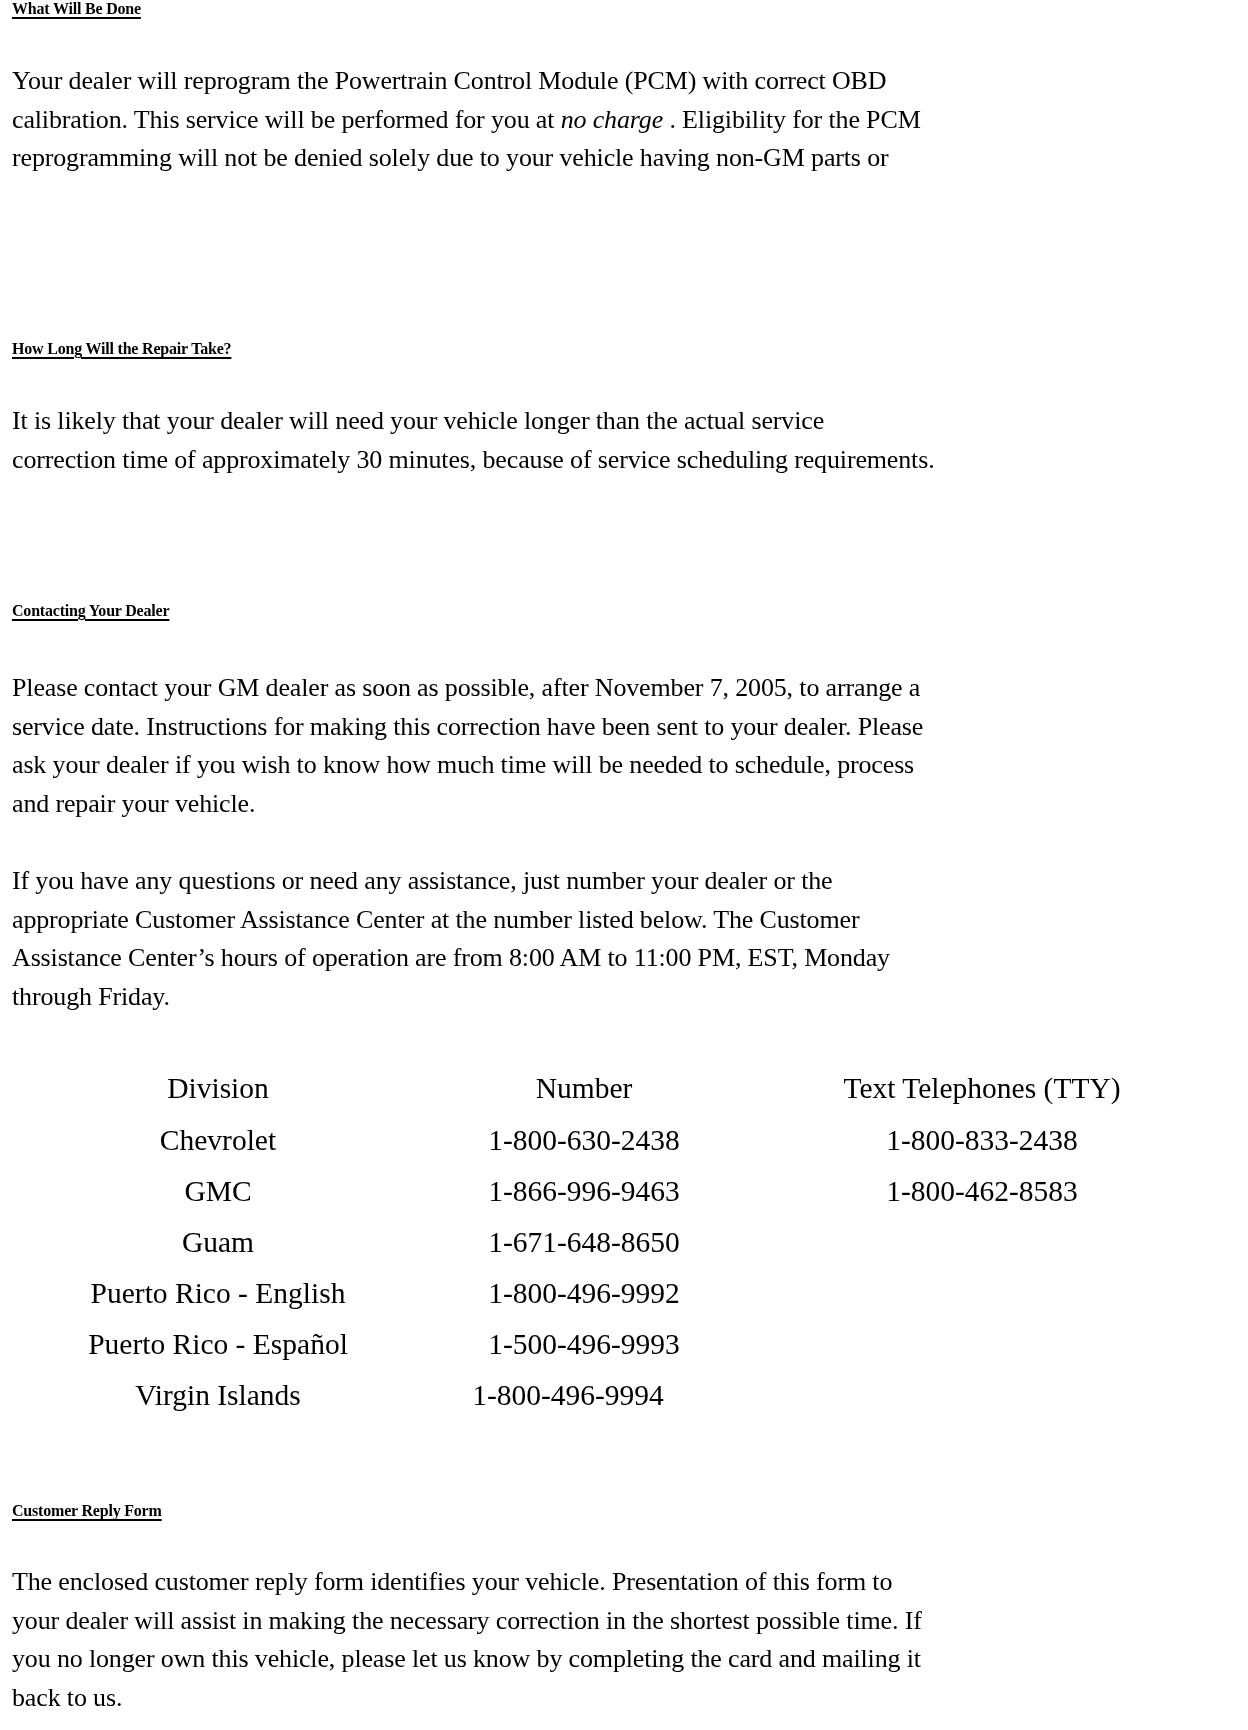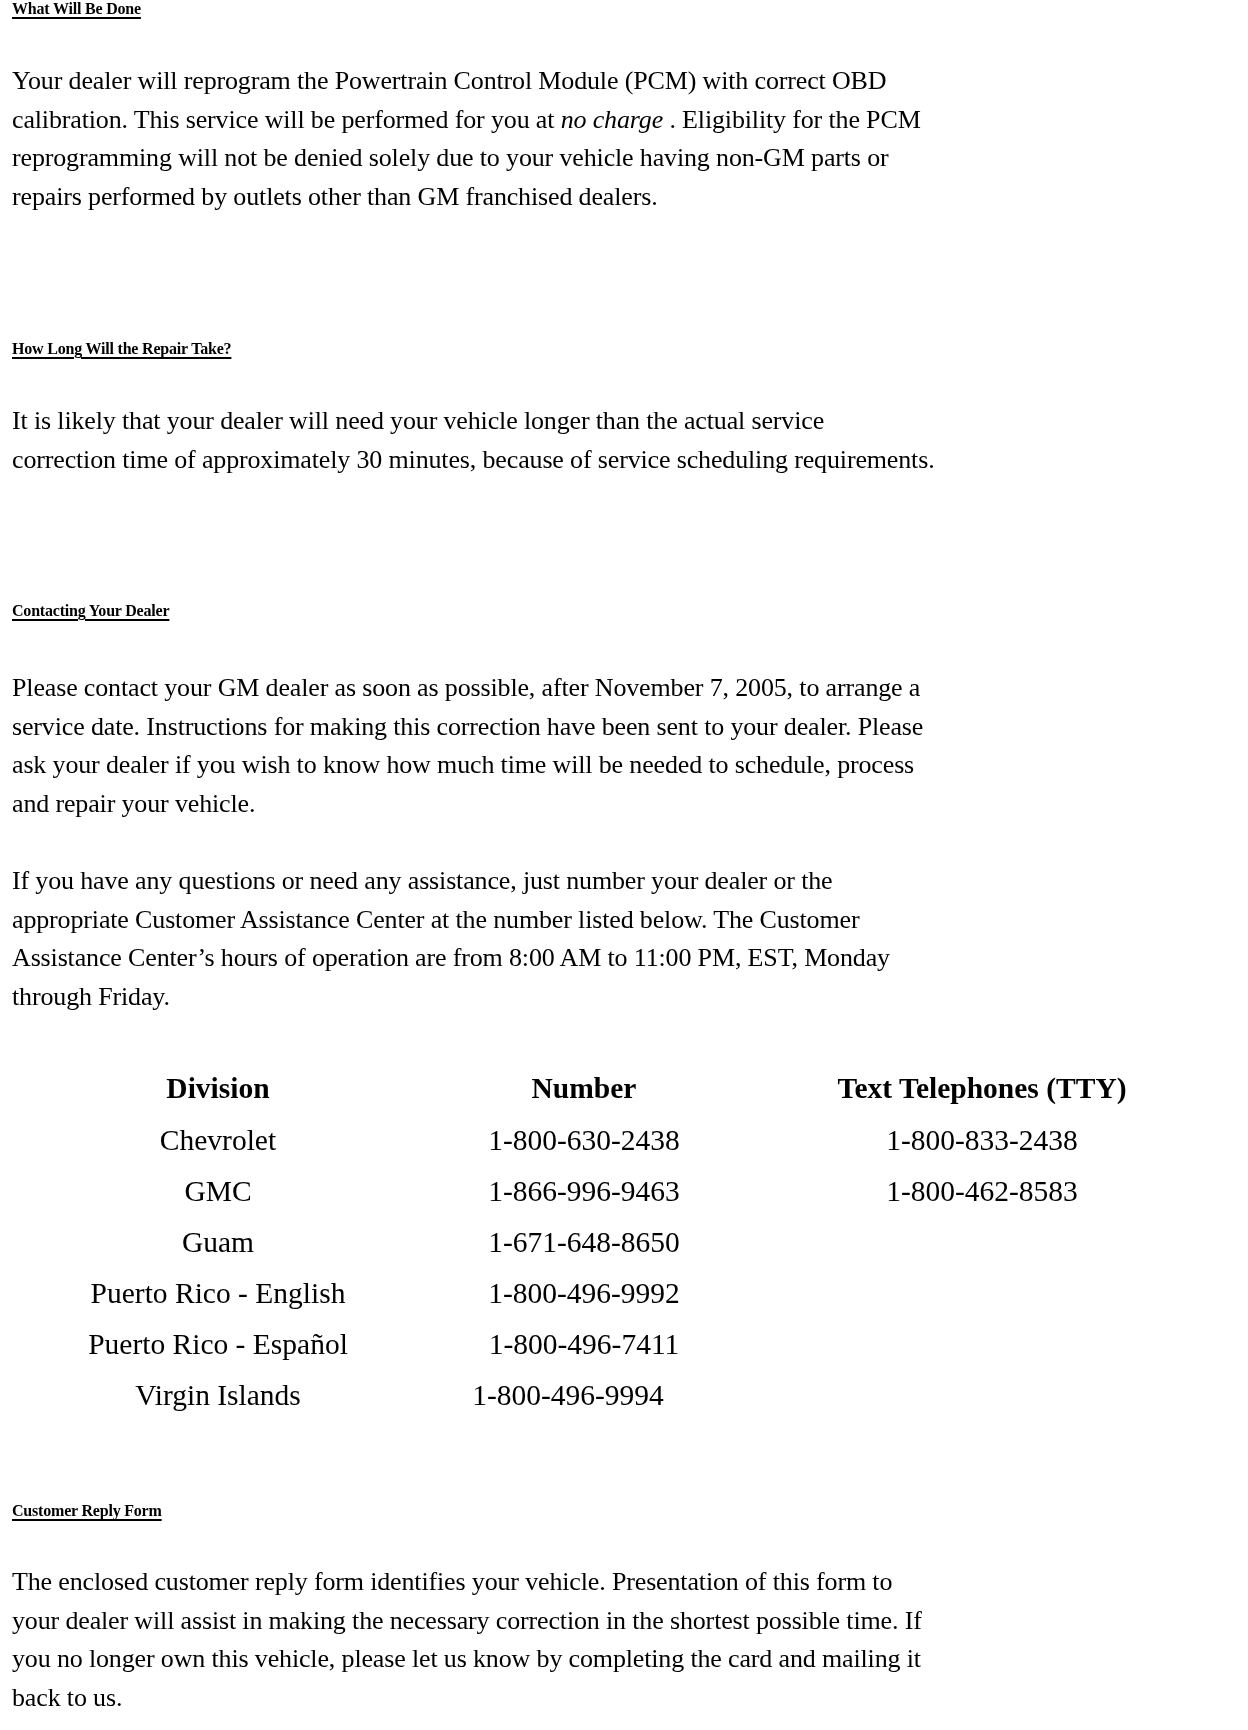--- a/index.html
+++ b/index.html
@@ -17,31 +17,30 @@
   .para {
     position: absolute; left: 12px; margin: 0; width: 1230px;
     font-size: 26px; line-height: 38.5px; letter-spacing: -0.15px;
   }
   .line { display: block; white-space: nowrap; }
   em { font-style: italic; }
   .tcell {
     position: absolute; font-size: 29.5px; white-space: nowrap;
     transform: translateX(-50%); line-height: 38px;
   }
-  .tcell.head { font-weight: bold; }
+  .tcell.head { font-weight: normal; }
 </style>
 </head>
 <body>
 
 <h2 class="heading" style="top:0px;">What Will Be Done</h2>
 <div class="para" style="top:62px;">
   <span class="line">Your dealer will reprogram the Powertrain Control Module (PCM) with correct OBD</span>
   <span class="line"><span>calibration. This service will be performed for you at </span><em>no charge</em><span> . Eligibility for the PCM</span></span>
   <span class="line">reprogramming will not be denied solely due to your vehicle having non-GM parts or</span>
-  <span class="line">repairs performed by outlets other than GM franchised dealers.</span>
 </div>
 
 <h2 class="heading" style="top:340px;">How Long Will the Repair Take?</h2>
 <div class="para" style="top:402px;">
   <span class="line">It is likely that your dealer will need your vehicle longer than the actual service</span>
   <span class="line">correction time of approximately 30 minutes, because of service scheduling requirements.</span>
 </div>
 
 <h2 class="heading" style="top:602px;">Contacting Your Dealer</h2>
 <div class="para" style="top:669px;">
@@ -67,21 +66,21 @@
     <div class="tcell" style="left: 218px; top: 1172px;">GMC</div>
     <div class="tcell" style="left: 584px; top: 1172px;">1-866-996-9463</div>
     <div class="tcell" style="left: 982px; top: 1172px;">1-800-462-8583</div>
     <div class="tcell" style="left: 218px; top: 1223px;">Guam</div>
     <div class="tcell" style="left: 584px; top: 1223px;">1-671-648-8650</div>
     <div class="tcell" style="left: 982px; top: 1223px;"></div>
     <div class="tcell" style="left: 218px; top: 1274px;">Puerto Rico - English</div>
     <div class="tcell" style="left: 584px; top: 1274px;">1-800-496-9992</div>
     <div class="tcell" style="left: 982px; top: 1274px;"></div>
     <div class="tcell" style="left: 218px; top: 1325px;">Puerto Rico - Español</div>
-    <div class="tcell" style="left: 584px; top: 1325px;">1-800-496-7411</div>
+    <div class="tcell" style="left: 584px; top: 1325px;">1-500-496-9993</div>
     <div class="tcell" style="left: 982px; top: 1325px;"></div>
     <div class="tcell" style="left: 218px; top: 1376px;">Virgin Islands</div>
     <div class="tcell" style="left: 568px; top: 1376px;">1-800-496-9994</div>
     <div class="tcell" style="left: 982px; top: 1376px;"></div>
   </div>
 
 <h2 class="heading" style="top:1502px;">Customer Reply Form</h2>
 <div class="para" style="top:1563px;">
   <span class="line">The enclosed customer reply form identifies your vehicle. Presentation of this form to</span>
   <span class="line">your dealer will assist in making the necessary correction in the shortest possible time. If</span>

